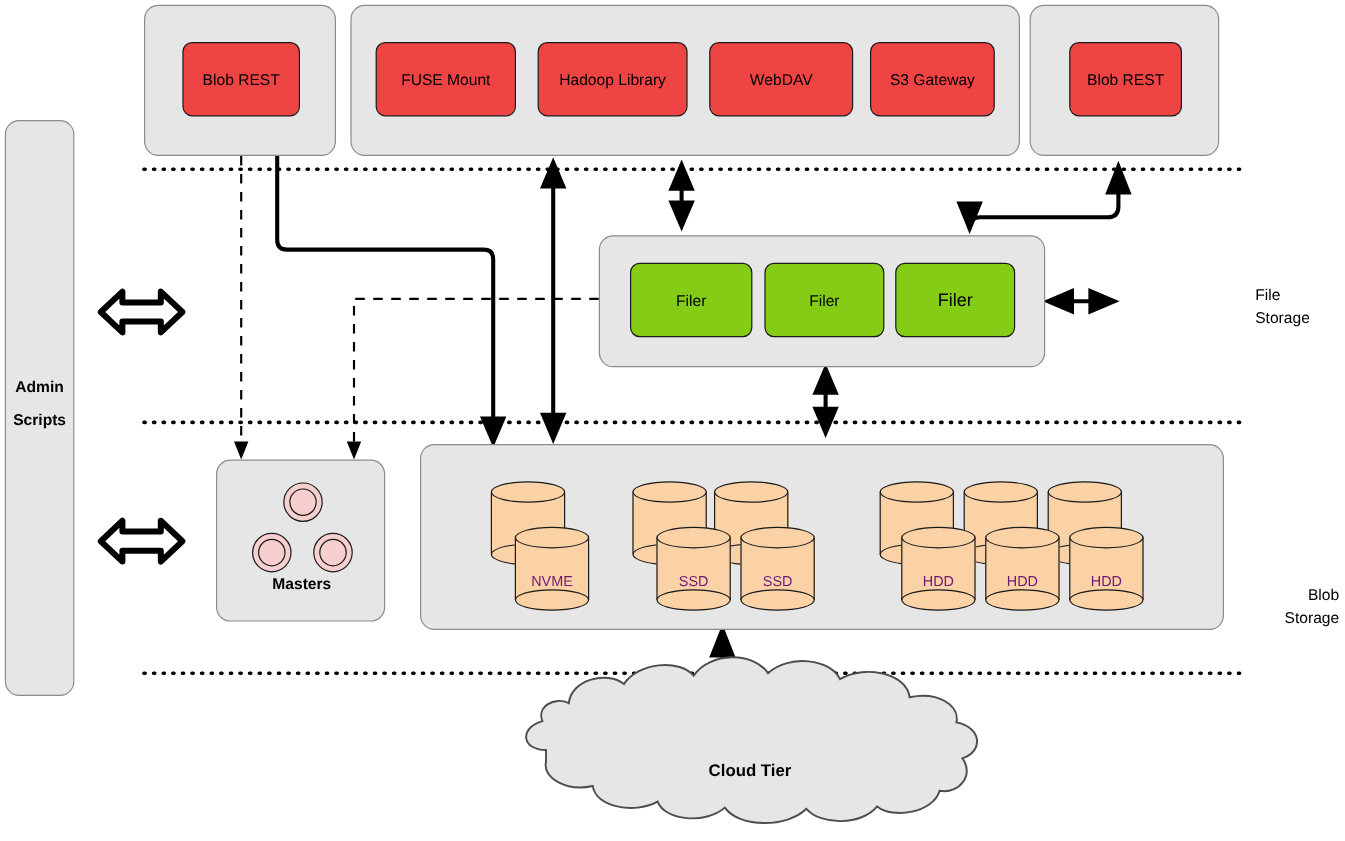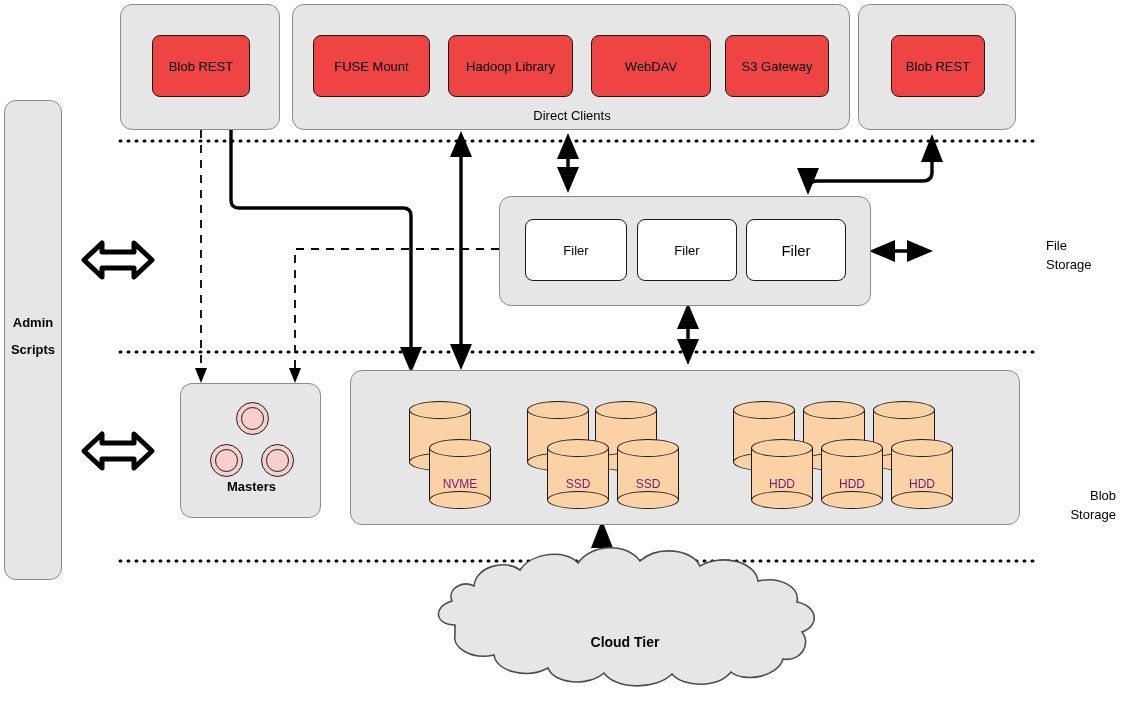--- a/index.html
+++ b/index.html
@@ -3,21 +3,21 @@
 <meta charset="utf-8">
 <style>
   html,body{margin:0;padding:0;background:#ffffff;}
   body{font-family:"Liberation Sans",sans-serif;}
   #stage{position:relative;width:1121px;height:701px;background:#ffffff;overflow:hidden;}
 
   .grp{position:absolute;background:#E6E6E6;border:1px solid #8c8c8c;border-radius:12px;box-sizing:border-box;}
   .node{position:absolute;border:1px solid #1a1a1a;border-radius:8px;box-sizing:border-box;
         display:flex;align-items:center;justify-content:center;font-size:13px;color:#000;text-align:center;}
   .orange{background:#ef4444;}
-  .green{background:#ffffff;}
+  .green{background:#84cc16;}
   .lbl{position:absolute;font-size:13px;color:#000;text-align:center;}
   .bold{font-weight:bold;}
   .vtext{position:absolute;width:100%;text-align:center;font-size:13px;font-weight:bold;line-height:15px;}
 
   svg.ov{position:absolute;left:0;top:0;width:1121px;height:701px;pointer-events:none;overflow:visible;}
   .dotline{stroke:#000;stroke-width:3;stroke-linecap:round;stroke-dasharray:1 7;fill:none;}
   .solid{stroke:#000;stroke-width:3.4;fill:none;stroke-linecap:butt;stroke-linejoin:round;}
   .dash{stroke:#000;stroke-width:1.8;fill:none;stroke-dasharray:8 7;}
 
   .cyl{position:absolute;}
@@ -106,21 +106,20 @@
 
   <div class="grp" style="left:120px;top:4px;width:160px;height:126px;">
     <div class="node orange" style="left:31px;top:30px;width:98px;height:62px;">Blob REST</div>
   </div>
 
   <div class="grp" style="left:292px;top:4px;width:558px;height:126px;">
     <div class="node orange" style="left:20px;top:30px;width:117px;height:62px;">FUSE Mount</div>
     <div class="node orange" style="left:155px;top:30px;width:125px;height:62px;">Hadoop Library</div>
     <div class="node orange" style="left:298px;top:30px;width:120px;height:62px;">WebDAV</div>
     <div class="node orange" style="left:432px;top:30px;width:104px;height:62px;">S3 Gateway</div>
-    <div class="lbl" style="left:0;top:103px;width:558px;">Direct Clients</div>
   </div>
 
   <div class="grp" style="left:858px;top:4px;width:158px;height:126px;">
     <div class="node orange" style="left:32px;top:30px;width:94px;height:62px;">Blob REST</div>
   </div>
 
   <div class="grp" style="left:499px;top:196px;width:372px;height:110px;">
     <div class="node green" style="left:25px;top:22px;width:102px;height:62px;">Filer</div>
     <div class="node green" style="left:137px;top:22px;width:100px;height:62px;">Filer</div>
     <div class="node green" style="left:246px;top:22px;width:100px;height:62px;font-size:15px;">Filer</div>

